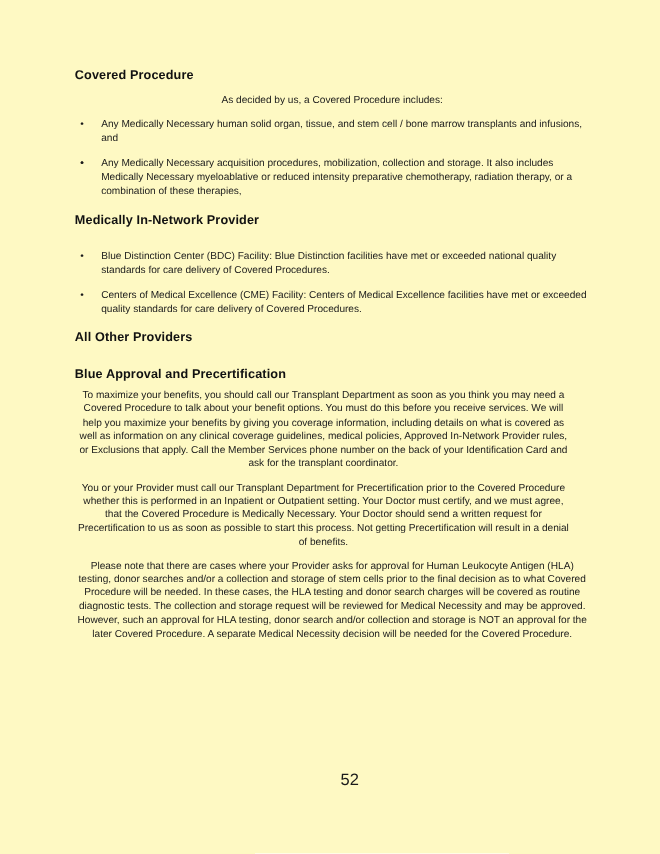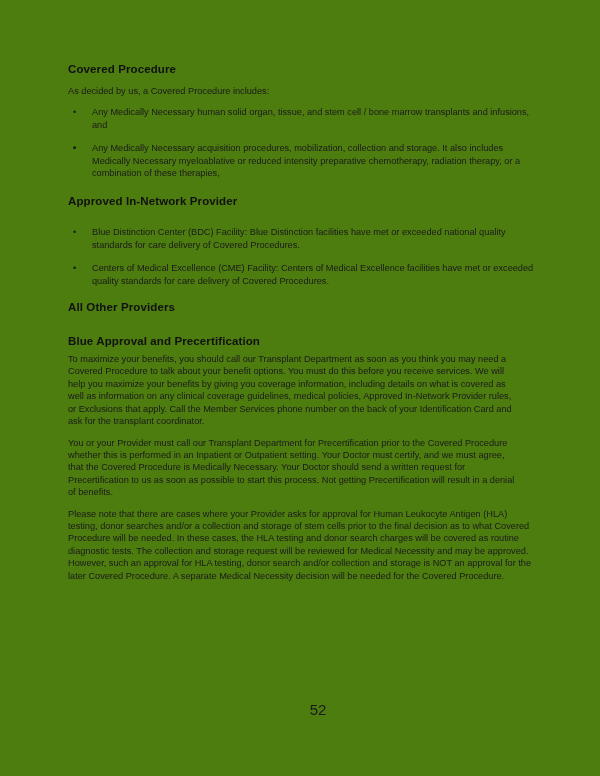--- a/index.html
+++ b/index.html
@@ -12,21 +12,21 @@
     width: 600px;
     height: 776px;
     font-family: "Liberation Sans", sans-serif;
     color: #1a1a1a;
     -webkit-font-smoothing: antialiased;
   }
   .page {
     position: relative;
     width: 600px;
     height: 776px;
-    background: #4d7c0f;
+    background: #fef9c3;
     box-sizing: border-box;
   }
   .content {
     position: absolute;
     left: 68px;
     top: 62px;
     width: 468px;
   }
   h2.section-heading {
     font-size: 11.5px;
@@ -41,21 +41,21 @@
   .sp-heading-gap-tight { height: 5px; }
   .sp-section { height: 15px; }
   .sp-section-sm { height: 13px; }
   .sp-para { height: 9px; }
   p.body-text {
     font-size: 9.2px;
     line-height: 12.4px;
     margin: 0;
     padding: 0;
     color: #1a1a1a;
-    text-align: left;
+    text-align: center;
   }
   p.body-text.wide { width: 468px; }
   p.body-text.narrow { width: 452px; }
   ul.bullet-list {
     list-style: none;
     margin: 0;
     padding: 0;
   }
   ul.bullet-list li {
     position: relative;
@@ -107,21 +107,21 @@
         <span class="bullet-glyph">•</span>
       </li>
       <li>
         <span class="bullet-glyph">•</span>
         <span>Any Medically Necessary acquisition procedures, mobilization, collection and storage.  It also includes Medically Necessary myeloablative or reduced intensity preparative chemotherapy, radiation therapy, or a combination of these therapies,</span>
       </li>
     </ul>
 
     <div class="sp-section"></div>
 
-    <h2 class="section-heading">Approved In-Network Provider</h2>
+    <h2 class="section-heading">Medically In-Network Provider</h2>
     <div class="sp-heading-gap"></div>
     <div class="sp-para"></div>
     <ul class="bullet-list provider-list">
       <li>
         <span class="bullet-glyph">•</span>
         <span class="b">Blue Distinction Center (BDC) Facility</span><span>: Blue Distinction facilities have met or exceeded national quality standards for care delivery of Covered Procedures.</span>
       </li>
       <li>
         <span class="bullet-glyph">•</span>
         <span class="b">Centers of Medical Excellence (CME) Facility:</span><span> Centers of Medical Excellence facilities have met or exceeded quality standards for care delivery of Covered Procedures.</span>

